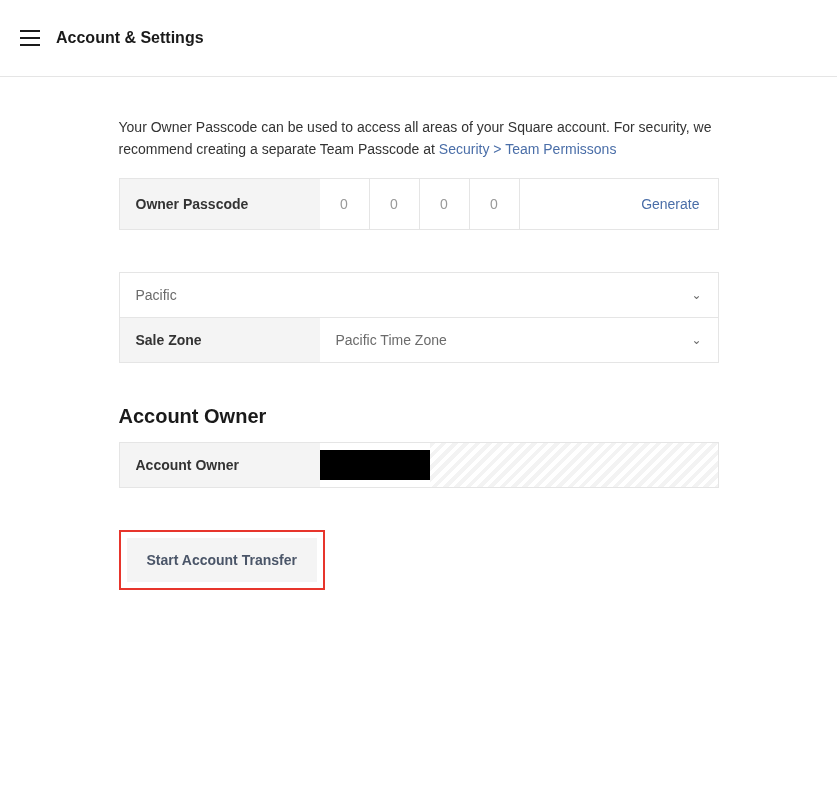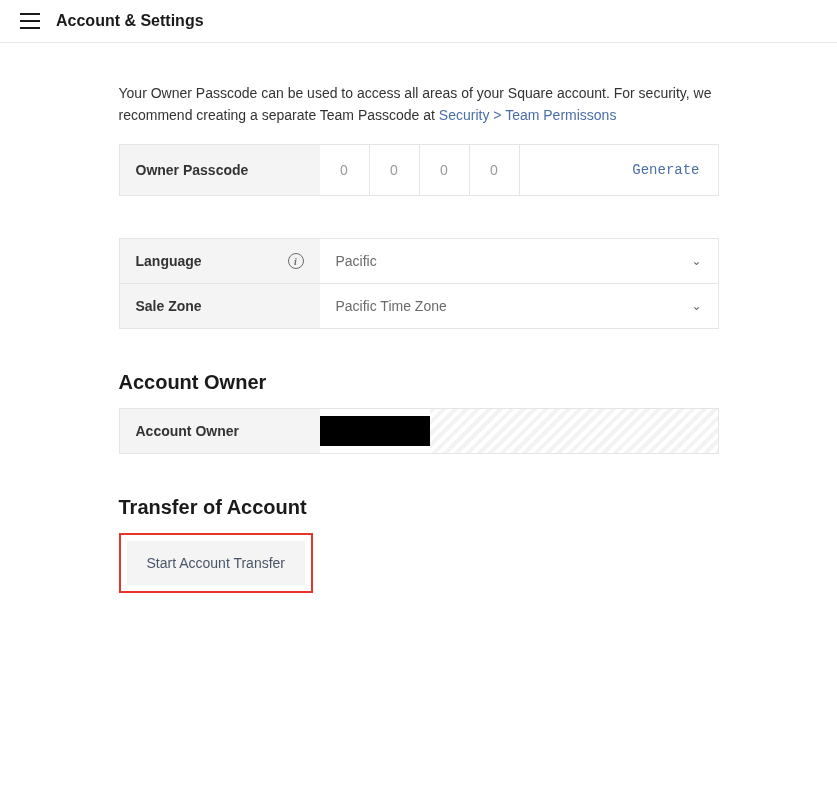--- a/index.html
+++ b/index.html
@@ -5,21 +5,21 @@
     * { margin: 0; padding: 0; box-sizing: border-box; }
     body {
       font-family: -apple-system, BlinkMacSystemFont, "Segoe UI", Helvetica, Arial, sans-serif;
       color: #1a1a1a;
       background: #fff;
       width: 837px;
     }
     .header-bar {
       display: flex;
       align-items: center;
-      padding: 12px 20px;
+      padding: 29px 20px;
       border-bottom: 1px solid #e5e5e5;
       gap: 16px;
     }
     .hamburger {
       width: 20px;
       height: 16px;
       display: flex;
       flex-direction: column;
       justify-content: space-between;
       cursor: pointer;
@@ -106,21 +106,20 @@
       justify-content: center;
       font-size: 14px;
       color: #999;
     }
     .generate-link {
       margin-left: auto;
       padding: 0 18px;
       color: #4a6ea8;
       font-size: 14px;
       cursor: pointer;
-      font-family: Liberation Mono, monospace;
     }
     .select-value {
       flex: 1;
       display: flex;
       align-items: center;
       justify-content: space-between;
       padding: 14px 16px;
       font-size: 14px;
       color: #6b6b6b;
       cursor: pointer;
@@ -152,21 +151,21 @@
         #f3f3f3 4px,
         #ffffff 4px,
         #ffffff 8px
       );
     }
     .btn {
       display: inline-block;
       background: #f4f4f4;
       padding: 14px 20px;
       font-size: 14px;
-      font-weight: 400;
+      font-weight: 700;
       color: #4a5568;
       border: none;
       cursor: pointer;
     }
     .highlight-box {
       border: 2.5px solid #e7352c;
       display: inline-block;
       padding: 6px;
     }
     .owner-row .field-value {
@@ -200,24 +199,20 @@
           <div class="passcode-box">0</div>
           <div class="passcode-box">0</div>
         </div>
         <span class="generate-link">Generate</span>
       </div>
     </div>
   </div>
 
   <div class="section">
     <div class="field-row">
-      <div class="field-label">
-        <span>Language</span>
-        <span class="info-icon">i</span>
-      </div>
       <div class="field-value">
         <div class="select-value">
           <span>Pacific</span>
           <span class="chevron">⌄</span>
         </div>
       </div>
     </div>
     <div class="field-row">
       <div class="field-label">Sale Zone</div>
       <div class="field-value">
@@ -234,19 +229,18 @@
     <div class="field-row owner-row">
       <div class="field-label">Account Owner</div>
       <div class="field-value account-owner-value">
         <div class="redacted-block"></div>
         <div class="hatched-area"></div>
       </div>
     </div>
   </div>
 
   <div class="section">
-    <h2 class="section-title">Transfer of Account</h2>
     <div class="highlight-box">
       <button class="btn">Start Account Transfer</button>
     </div>
   </div>
 
 </div>
 
 </body></html>

